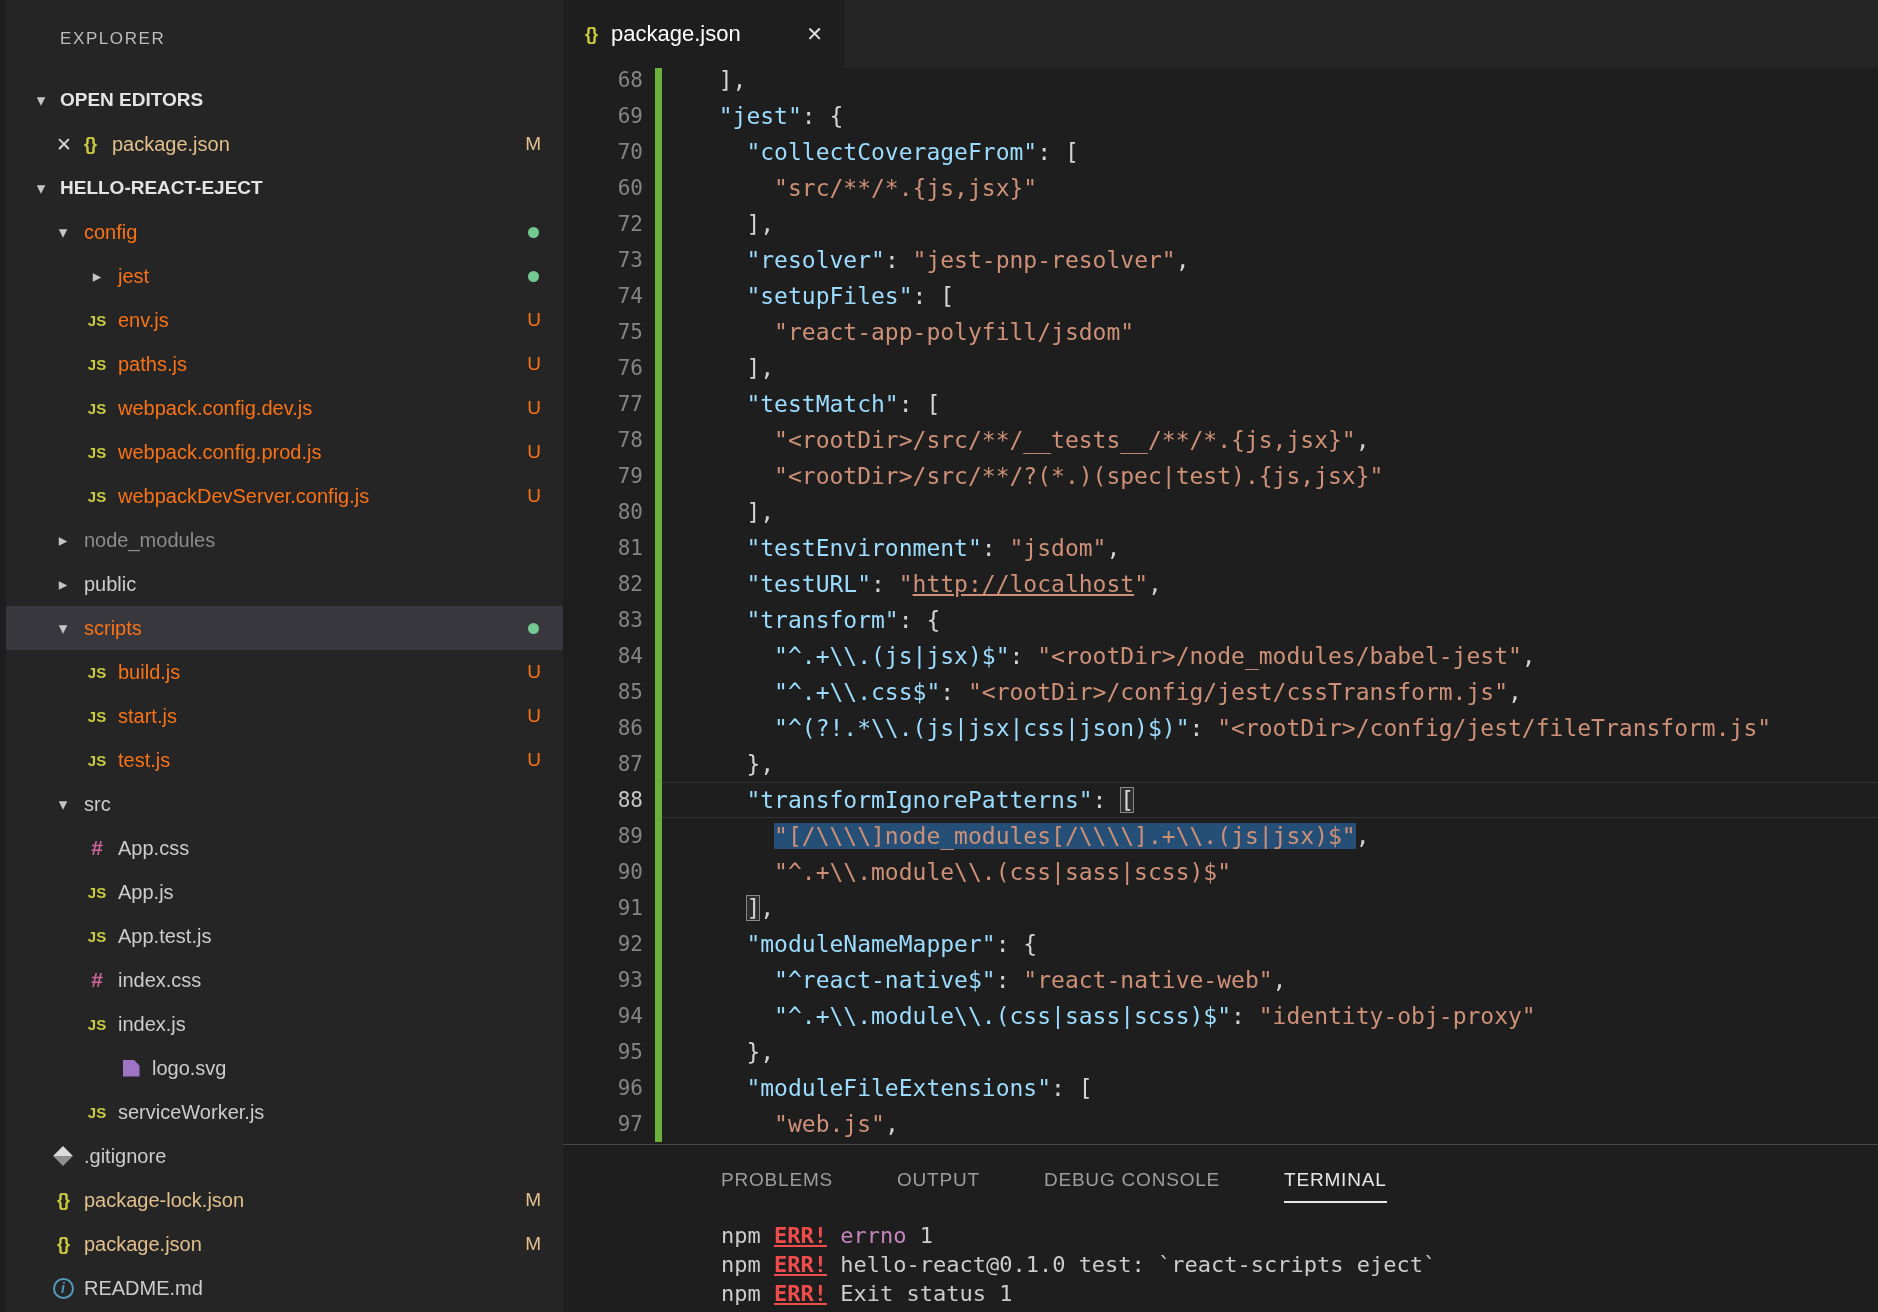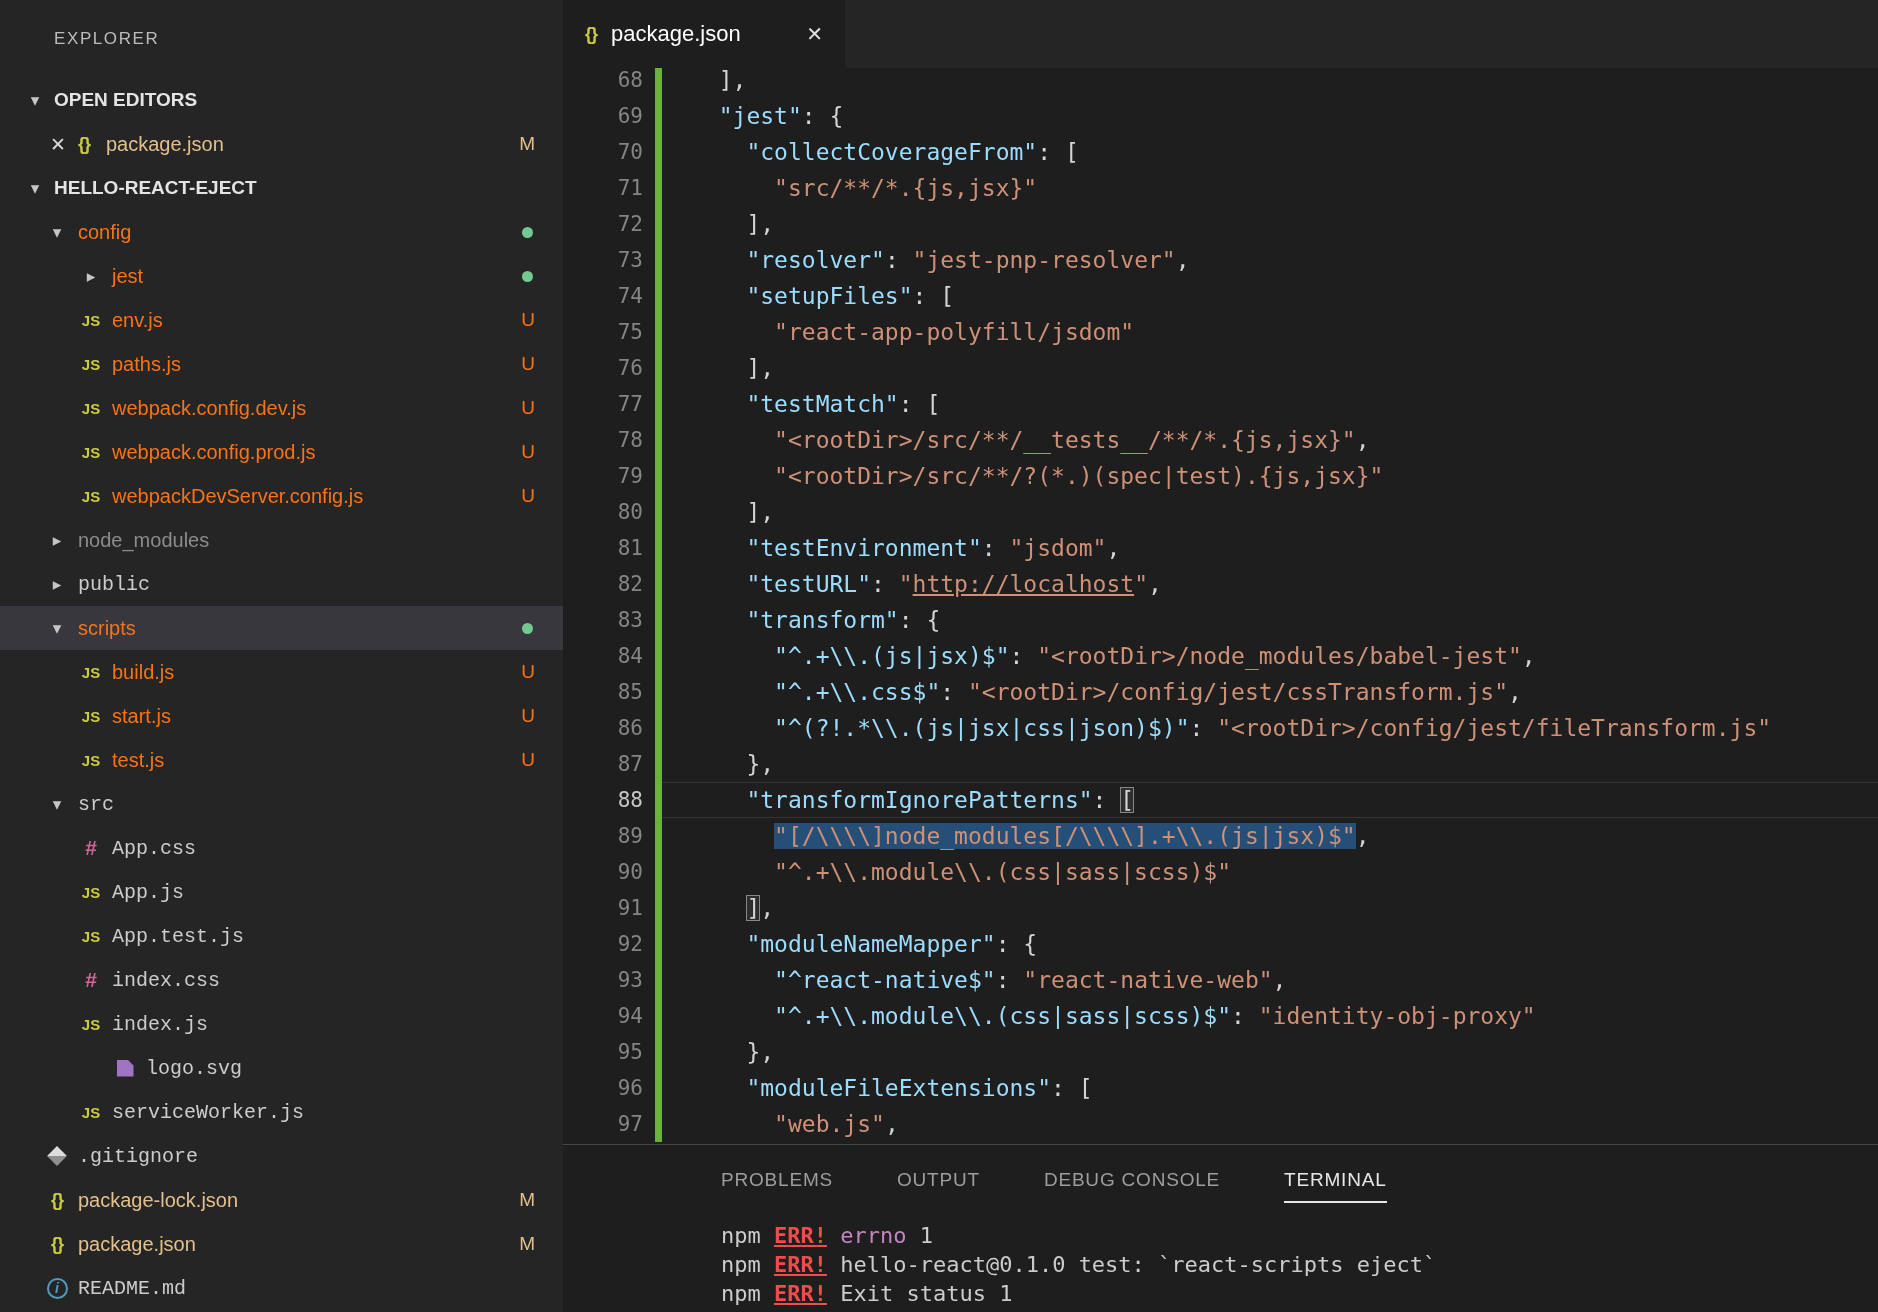--- a/index.html
+++ b/index.html
@@ -1,31 +1,31 @@
 <!DOCTYPE html>
 <html><head>
 <meta charset="utf-8">
 <style>
   html,body{margin:0;padding:0;background:#1e1e1e;width:1878px;height:1312px;overflow:hidden;
     font-family:"Liberation Sans","DejaVu Sans",sans-serif;-webkit-font-smoothing:antialiased;}
 
   
-  .sidebar{position:absolute;left:0;top:0;width:563px;height:1312px;background:#252526;color:#cccccc;overflow:hidden;}
+  .sidebar{position:absolute;left:6px;top:0;width:563px;height:1312px;background:#252526;color:#cccccc;overflow:hidden;}
   .explorer-title{height:78px;display:flex;align-items:center;padding-left:54px;font-size:17px;color:#bdbdbd;letter-spacing:1.6px;}
   .sec-header{height:44px;display:flex;align-items:center;padding-left:26px;gap:10px;font-weight:bold;font-size:19px;color:#e4e4e4;cursor:default;}
   .tw{color:#c5c5c5;font-size:17px;width:18px;display:inline-block;text-align:center;}
   .oe-row{position:relative;height:44px;display:flex;align-items:center;padding-left:50px;gap:12px;font-size:20px;}
   .close-x{color:#d7d7d7;font-size:19px;}
   .trow{position:relative;height:44px;display:flex;align-items:center;font-size:20px;cursor:default;}
   .trow.selected{background:#37373d;}
   .slot{width:34px;flex:none;display:flex;justify-content:center;align-items:center;}
   .flabel{margin-left:4px;white-space:nowrap;}
   .badge{position:absolute;right:28px;font-size:19px;}
   .dot{position:absolute;right:30px;width:11px;height:11px;border-radius:50%;background:#73c991;}
-  .git-untracked{color:#f97316;} .git-modified{color:#e2c08d;} .git-ignored{color:#8c8c8c;} .git-default{color:#cccccc;font-family:Liberation Mono, monospace;}
+  .git-untracked{color:#f97316;} .git-modified{color:#e2c08d;} .git-ignored{color:#8c8c8c;} .git-default{color:#cccccc;}
 
   
   .ic-js{color:#cbcb41;font-weight:bold;font-size:15px;}
   .ic-json{color:#cbcb41;font-weight:bold;font-size:18px;letter-spacing:-1px;}
   .ic-css{color:#cc6699;font-weight:bold;font-size:21px;}
   .ic-svg{width:17px;height:17px;background:#a074c4;clip-path:polygon(0 0,65% 0,100% 35%,100% 100%,0 100%);}
   .ic-git{width:14px;height:14px;transform:rotate(45deg);background:linear-gradient(135deg,#dcdcdc 50%,#8f8f8f 50%);}
   .ic-info{width:21px;height:21px;border-radius:50%;border:2px solid #519aba;color:#519aba;font-size:14px;font-weight:bold;font-style:italic;display:flex;align-items:center;justify-content:center;box-sizing:border-box;}
 
   
@@ -252,21 +252,21 @@
       <span>package.json</span>
       <span class="tab-close">✕</span>
     </div>
   </div>
 
   <div class="code-area">
     <div class="lines">
         <div class="code-line"><span class="ln">68</span><span class="gbar"></span><span class="ltext"><span class="seg-p">  ],</span></span></div>
         <div class="code-line"><span class="ln">69</span><span class="gbar"></span><span class="ltext"><span class="seg-p">  </span><span class="seg-k">"jest"</span><span class="seg-p">: {</span></span></div>
         <div class="code-line"><span class="ln">70</span><span class="gbar"></span><span class="ltext"><span class="seg-p">    </span><span class="seg-k">"collectCoverageFrom"</span><span class="seg-p">: [</span></span></div>
-        <div class="code-line"><span class="ln">71</span><span class="gbar"></span><span class="ltext"><span class="seg-p">      </span><span class="seg-s">"src/**/*.{js,jsx}"</span></span></div>
+        <div class="code-line"><span class="ln">60</span><span class="gbar"></span><span class="ltext"><span class="seg-p">      </span><span class="seg-s">"src/**/*.{js,jsx}"</span></span></div>
         <div class="code-line"><span class="ln">72</span><span class="gbar"></span><span class="ltext"><span class="seg-p">    ],</span></span></div>
         <div class="code-line"><span class="ln">73</span><span class="gbar"></span><span class="ltext"><span class="seg-p">    </span><span class="seg-k">"resolver"</span><span class="seg-p">: </span><span class="seg-s">"jest-pnp-resolver"</span><span class="seg-p">,</span></span></div>
         <div class="code-line"><span class="ln">74</span><span class="gbar"></span><span class="ltext"><span class="seg-p">    </span><span class="seg-k">"setupFiles"</span><span class="seg-p">: [</span></span></div>
         <div class="code-line"><span class="ln">75</span><span class="gbar"></span><span class="ltext"><span class="seg-p">      </span><span class="seg-s">"react-app-polyfill/jsdom"</span></span></div>
         <div class="code-line"><span class="ln">76</span><span class="gbar"></span><span class="ltext"><span class="seg-p">    ],</span></span></div>
         <div class="code-line"><span class="ln">77</span><span class="gbar"></span><span class="ltext"><span class="seg-p">    </span><span class="seg-k">"testMatch"</span><span class="seg-p">: [</span></span></div>
         <div class="code-line"><span class="ln">78</span><span class="gbar"></span><span class="ltext"><span class="seg-p">      </span><span class="seg-s">"&lt;rootDir&gt;/src/**/__tests__/**/*.{js,jsx}"</span><span class="seg-p">,</span></span></div>
         <div class="code-line"><span class="ln">79</span><span class="gbar"></span><span class="ltext"><span class="seg-p">      </span><span class="seg-s">"&lt;rootDir&gt;/src/**/?(*.)(spec|test).{js,jsx}"</span></span></div>
         <div class="code-line"><span class="ln">80</span><span class="gbar"></span><span class="ltext"><span class="seg-p">    ],</span></span></div>
         <div class="code-line"><span class="ln">81</span><span class="gbar"></span><span class="ltext"><span class="seg-p">    </span><span class="seg-k">"testEnvironment"</span><span class="seg-p">: </span><span class="seg-s">"jsdom"</span><span class="seg-p">,</span></span></div>

